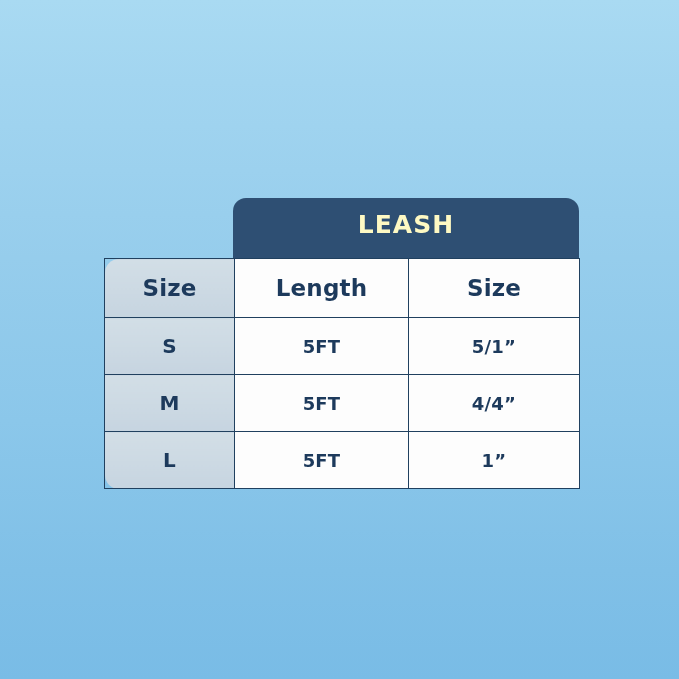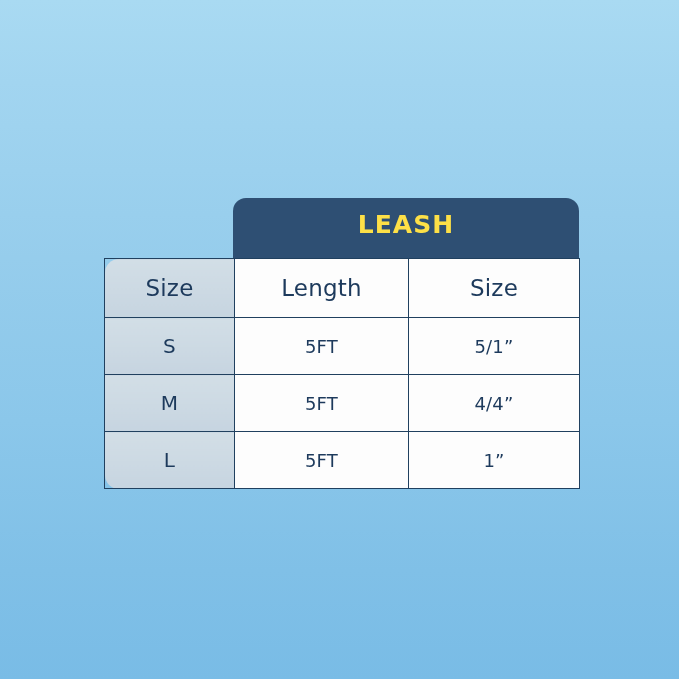--- a/index.html
+++ b/index.html
@@ -45,21 +45,21 @@
     height: 62px;
     background: #2e4f73;
     border-radius: 13px 13px 0 0;
     box-sizing: border-box;
   }
   .title-text {
     position: absolute;
     left: 0; right: 0;
     top: 12px;
     text-align: center;
-    color: #fde047;
+    color: #fef9c3;
     font-size: 25px;
     font-weight: 700;
     letter-spacing: 1.0px;
     line-height: 30px;
     white-space: nowrap;
   }
 
   
   .table-wrap {
     position: absolute;
@@ -76,21 +76,21 @@
   }
   table.size-table td,
   table.size-table th {
     border: 1.4px solid #20405f;
     padding: 16px;
     height: 54px;
     text-align: center;
     vertical-align: middle;
     background: #fdfdfd;
     color: #1d3a5c;
-    font-weight: 400;
+    font-weight: 700;
     box-sizing: border-box;
   }
 
   
   col.c-size   { width: 130px; }
   col.c-length { width: 174px; }
   col.c-width  { width: 171px; }
 
   
   .cell-size {

